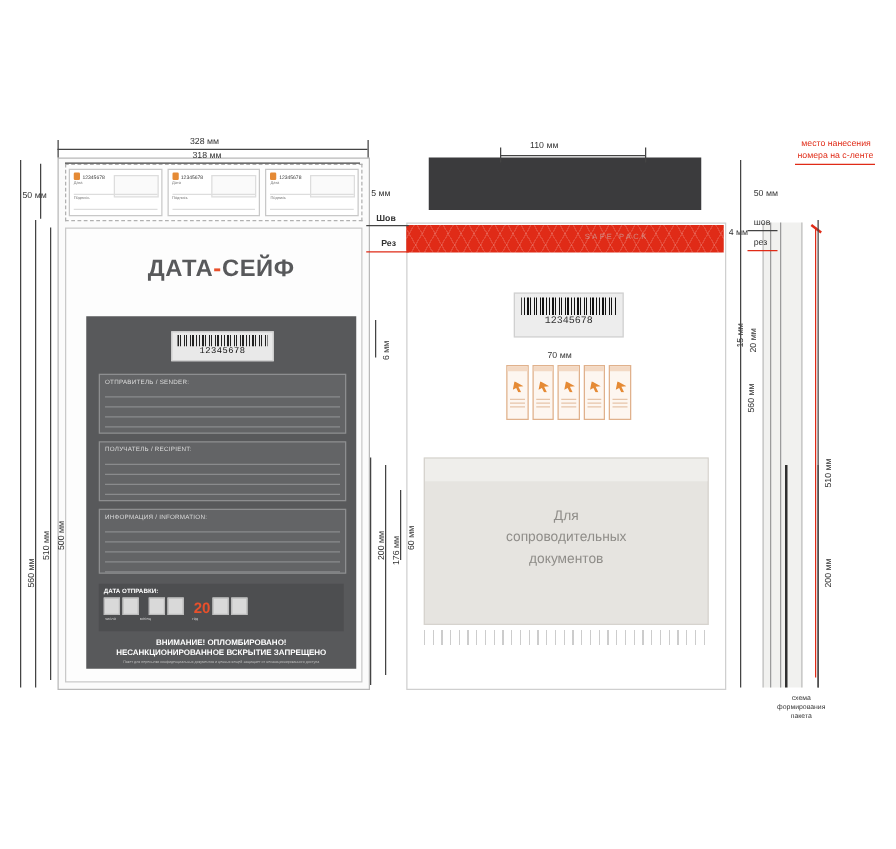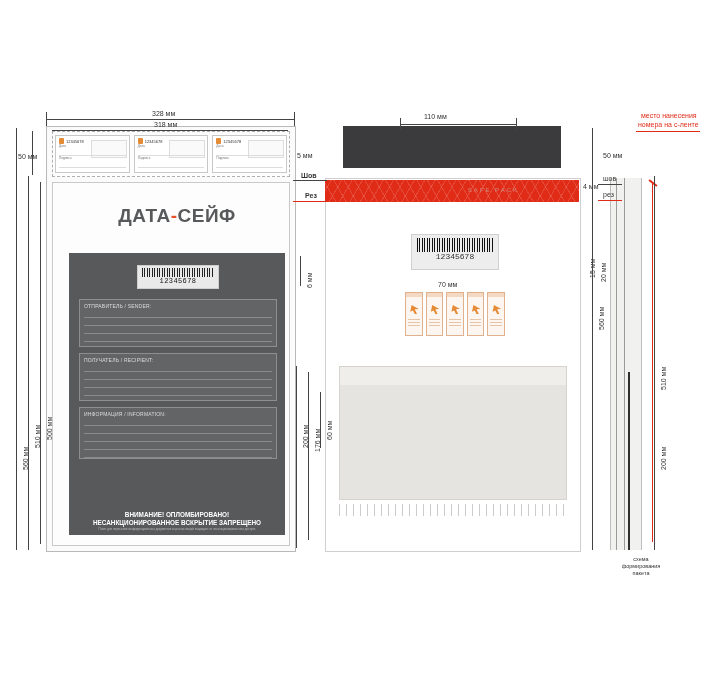--- a/index.html
+++ b/index.html
@@ -166,20 +166,39 @@
         <div class="fl-cap">ИНФОРМАЦИЯ / INFORMATION:</div>
         <div class="fl-lines">
             <div></div>
             <div></div>
             <div></div>
             <div></div>
             <div></div>
           </div>
       </div>
 
+      <div class="datebar">
+        <div class="dcap">ДАТА ОТПРАВКИ:</div>
+        <div class="boxes">
+          <span class="bx"></span>
+          <span class="bx"></span>
+          <span class="bsep"></span>
+          <span class="bx"></span>
+          <span class="bx"></span>
+          <span class="bsep"></span>
+          <span class="two0">20</span>
+          <span class="bx"></span>
+          <span class="bx"></span>
+        </div>
+        <div class="sublbl">
+          <span>число</span>
+          <span style="margin-left:10px;">месяц</span>
+          <span style="margin-left:24px;">год</span>
+        </div>
+      </div>
 
       <div class="warn">
         <div>ВНИМАНИЕ! ОПЛОМБИРОВАНО!</div>
         <div>НЕСАНКЦИОНИРОВАННОЕ ВСКРЫТИЕ ЗАПРЕЩЕНО</div>
       </div>
       <div class="warn2">Пакет для пересылки конфиденциальных документов и ценных вещей защищает от несанкционированного доступа</div>
     </div>
   </div>
 </div>
 
@@ -248,20 +267,25 @@
         <div class="ih"></div>
         <div class="ia"></div>
         <div class="il" style="margin-top:22px;"></div>
         <div class="il"></div>
         <div class="il"></div>
       </div>
   </div>
 
   <div class="docbox">
     <div class="dstrip"></div>
+    <div class="dt">
+      <div>Для</div>
+      <div>сопроводительных</div>
+      <div>документов</div>
+    </div>
   </div>
 
   <div class="mid-footer"></div>
 </div>
 
 <div class="abs dim" style="left:424px;top:113px;">110 мм</div>
 <div class="ln lnh" style="left:400px;top:124px;width:116px;"></div>
 <div class="ln lnv" style="left:400px;top:118px;height:12px;"></div>
 <div class="ln lnv" style="left:516px;top:118px;height:12px;"></div>
 

